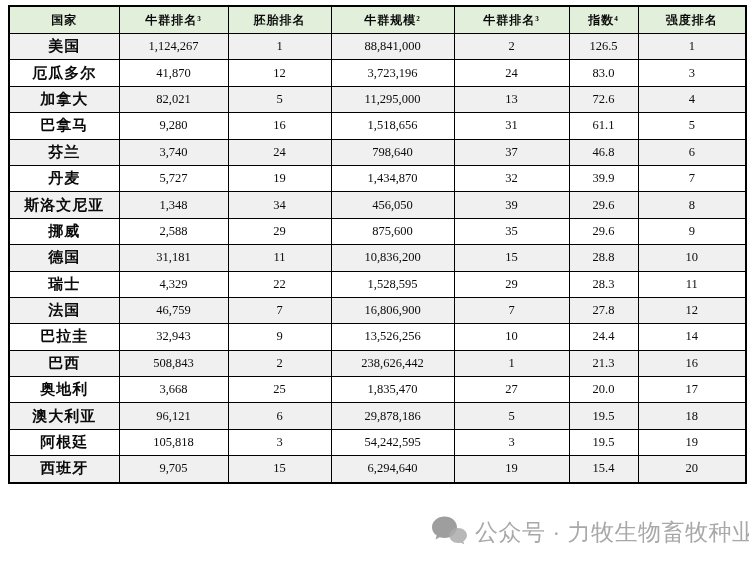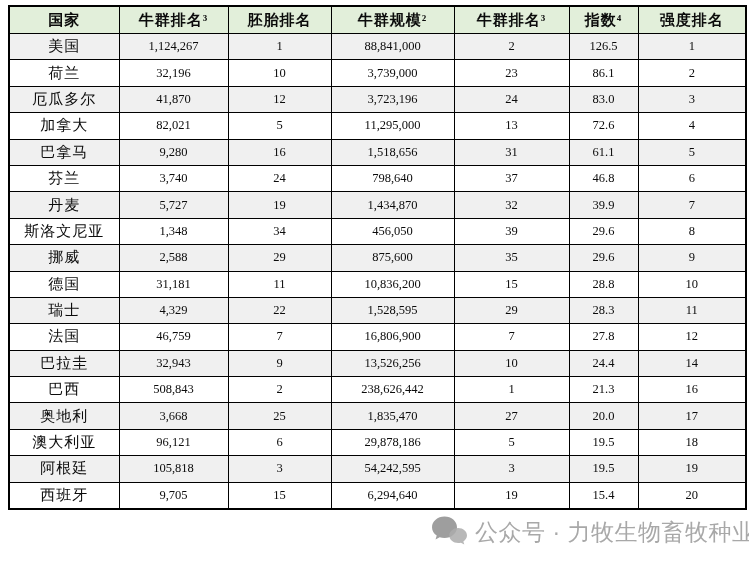--- a/index.html
+++ b/index.html
@@ -21,28 +21,28 @@
     border:1px solid var(--border-color,#000);
     text-align:center;
     vertical-align:middle;
     padding:0 2px;
     overflow:hidden;
     white-space:nowrap;
     color:#0b0b0b;
   }
   thead th {
     background:var(--header-bg,#e2efda);
-    font-size:15px;
+    font-size:12px;
     font-weight:bold;
     height:26px;
     letter-spacing:1px;
   }
   tbody td { height:25.4px; }
   tbody tr:nth-child(odd) td { background:var(--band-bg,#f0f0f0); }
-  tbody td.country { font-size:15px; font-weight:normal; letter-spacing:1px; }
+  tbody td.country { font-size:15px; font-weight:bold; letter-spacing:1px; }
   tbody td.num { font-size:12.5px; }
   .watermark {
     position:absolute; left:431px; top:511px;
     height:42px;
     display:flex; align-items:center; gap:7px;
     z-index:5;
     pointer-events:none;
   }
   .wm-icon { display:inline-block; width:37px; height:35px; }
   .wm-text {
@@ -82,29 +82,20 @@
       <tr>
         <td class="country">美国</td>
         <td class="num">1,124,267</td>
         <td class="num">1</td>
         <td class="num">88,841,000</td>
         <td class="num">2</td>
         <td class="num">126.5</td>
         <td class="num">1</td>
       </tr>
       <tr>
-        <td class="country">荷兰</td>
-        <td class="num">32,196</td>
-        <td class="num">10</td>
-        <td class="num">3,739,000</td>
-        <td class="num">23</td>
-        <td class="num">86.1</td>
-        <td class="num">2</td>
-      </tr>
-      <tr>
         <td class="country">厄瓜多尔</td>
         <td class="num">41,870</td>
         <td class="num">12</td>
         <td class="num">3,723,196</td>
         <td class="num">24</td>
         <td class="num">83.0</td>
         <td class="num">3</td>
       </tr>
       <tr>
         <td class="country">加拿大</td>

